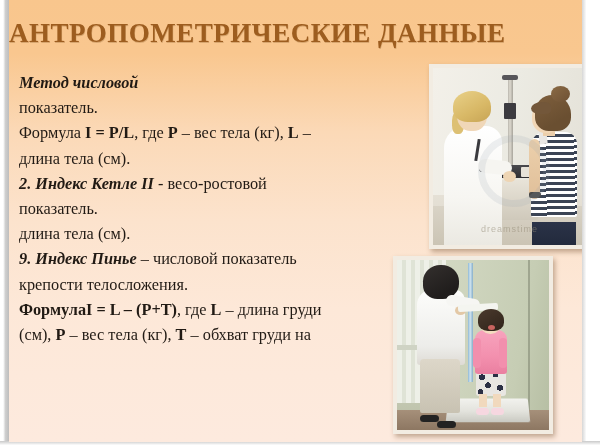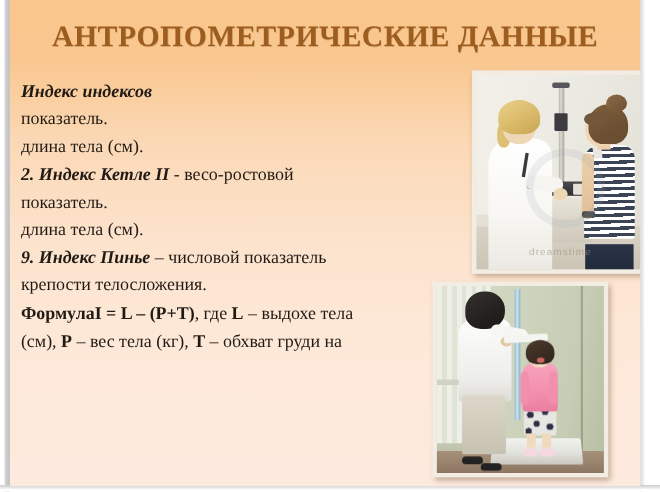--- a/index.html
+++ b/index.html
@@ -64,21 +64,21 @@
     left: 0; top: 0;
     width: 573px;
     height: 62px;
   }
 
   .page-title {
     position: absolute;
     left: 0;
     top: 18px;
     width: 573px;
-    text-align: center;
+    text-align: left;
     font-family: "Liberation Serif", "DejaVu Serif", serif;
     font-weight: bold;
     font-size: 27px;
     letter-spacing: 0.5px;
     color: #9d5d1f;
     text-shadow: 0.5px 0.5px 0 rgba(120,70,20,0.25);
     white-space: nowrap;
   }
 
   .body-text {
@@ -458,28 +458,31 @@
 
   <div class="canvas">
 
     <div class="title-band">
       <div class="page-title">АНТРОПОМЕТРИЧЕСКИЕ ДАННЫЕ</div>
     </div>
 
     <div class="body-text">
 
       <p>
-        <span class="bi">Индекс индексов</span>
+        <span class="bi">Метод числовой</span>
       </p>
 
 
       <p>
         <span>показатель.</span>
       </p>
 
+      <p>
+        <span>Формула </span><span class="b">I = P/L</span><span>, где </span><span class="b">P</span><span> – вес тела (кг), </span><span class="b">L</span><span> –</span>
+      </p>
 
       <p>
         <span>длина тела (см).</span>
       </p>
 
       <p>
         <span class="bi">2. Индекс Кетле II</span><span> - весо-ростовой</span>
       </p>
 
       <p>
@@ -493,21 +496,21 @@
 
       <p>
         <span class="bi">9. Индекс Пинье</span><span> – числовой показатель</span>
       </p>
 
       <p>
         <span>крепости телосложения.</span>
       </p>
 
       <p>
-        <span class="b">ФормулаI = L – (P+T)</span><span>, где </span><span class="b">L</span><span> – выдохе тела</span>
+        <span class="b">ФормулаI = L – (P+T)</span><span>, где </span><span class="b">L</span><span> – длина груди</span>
       </p>
 
       <p>
         <span>(см), </span><span class="b">P</span><span> – вес тела (кг), </span><span class="b">T</span><span> – обхват груди на</span>
       </p>
 
 
     </div>
 
     <div class="photo photo-top">

